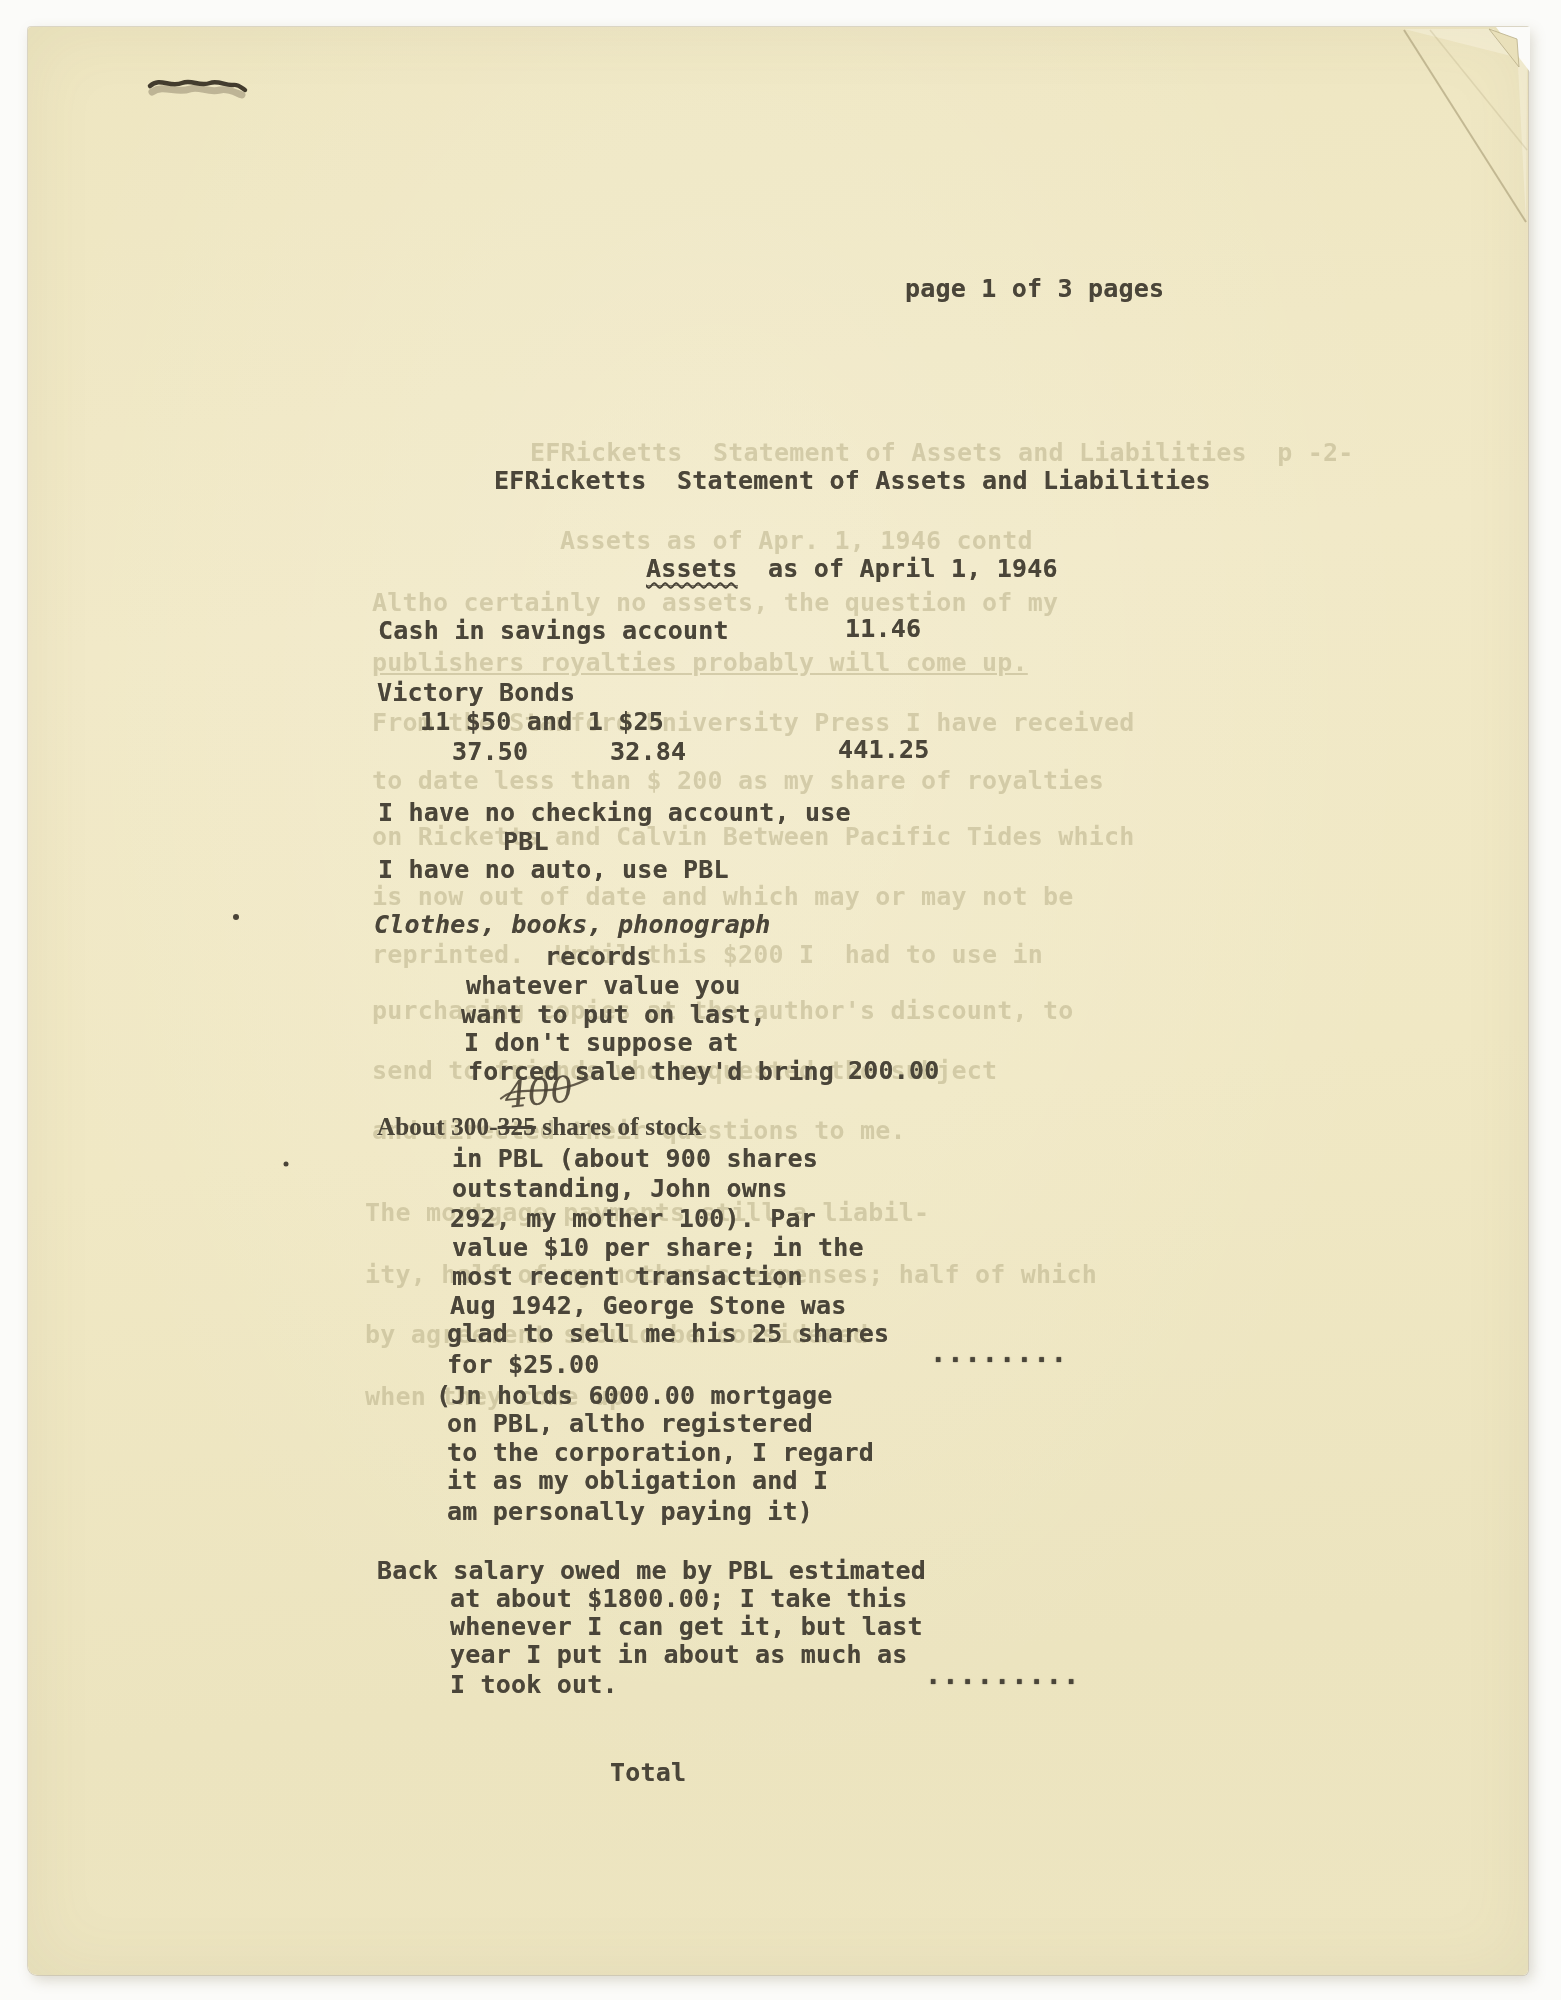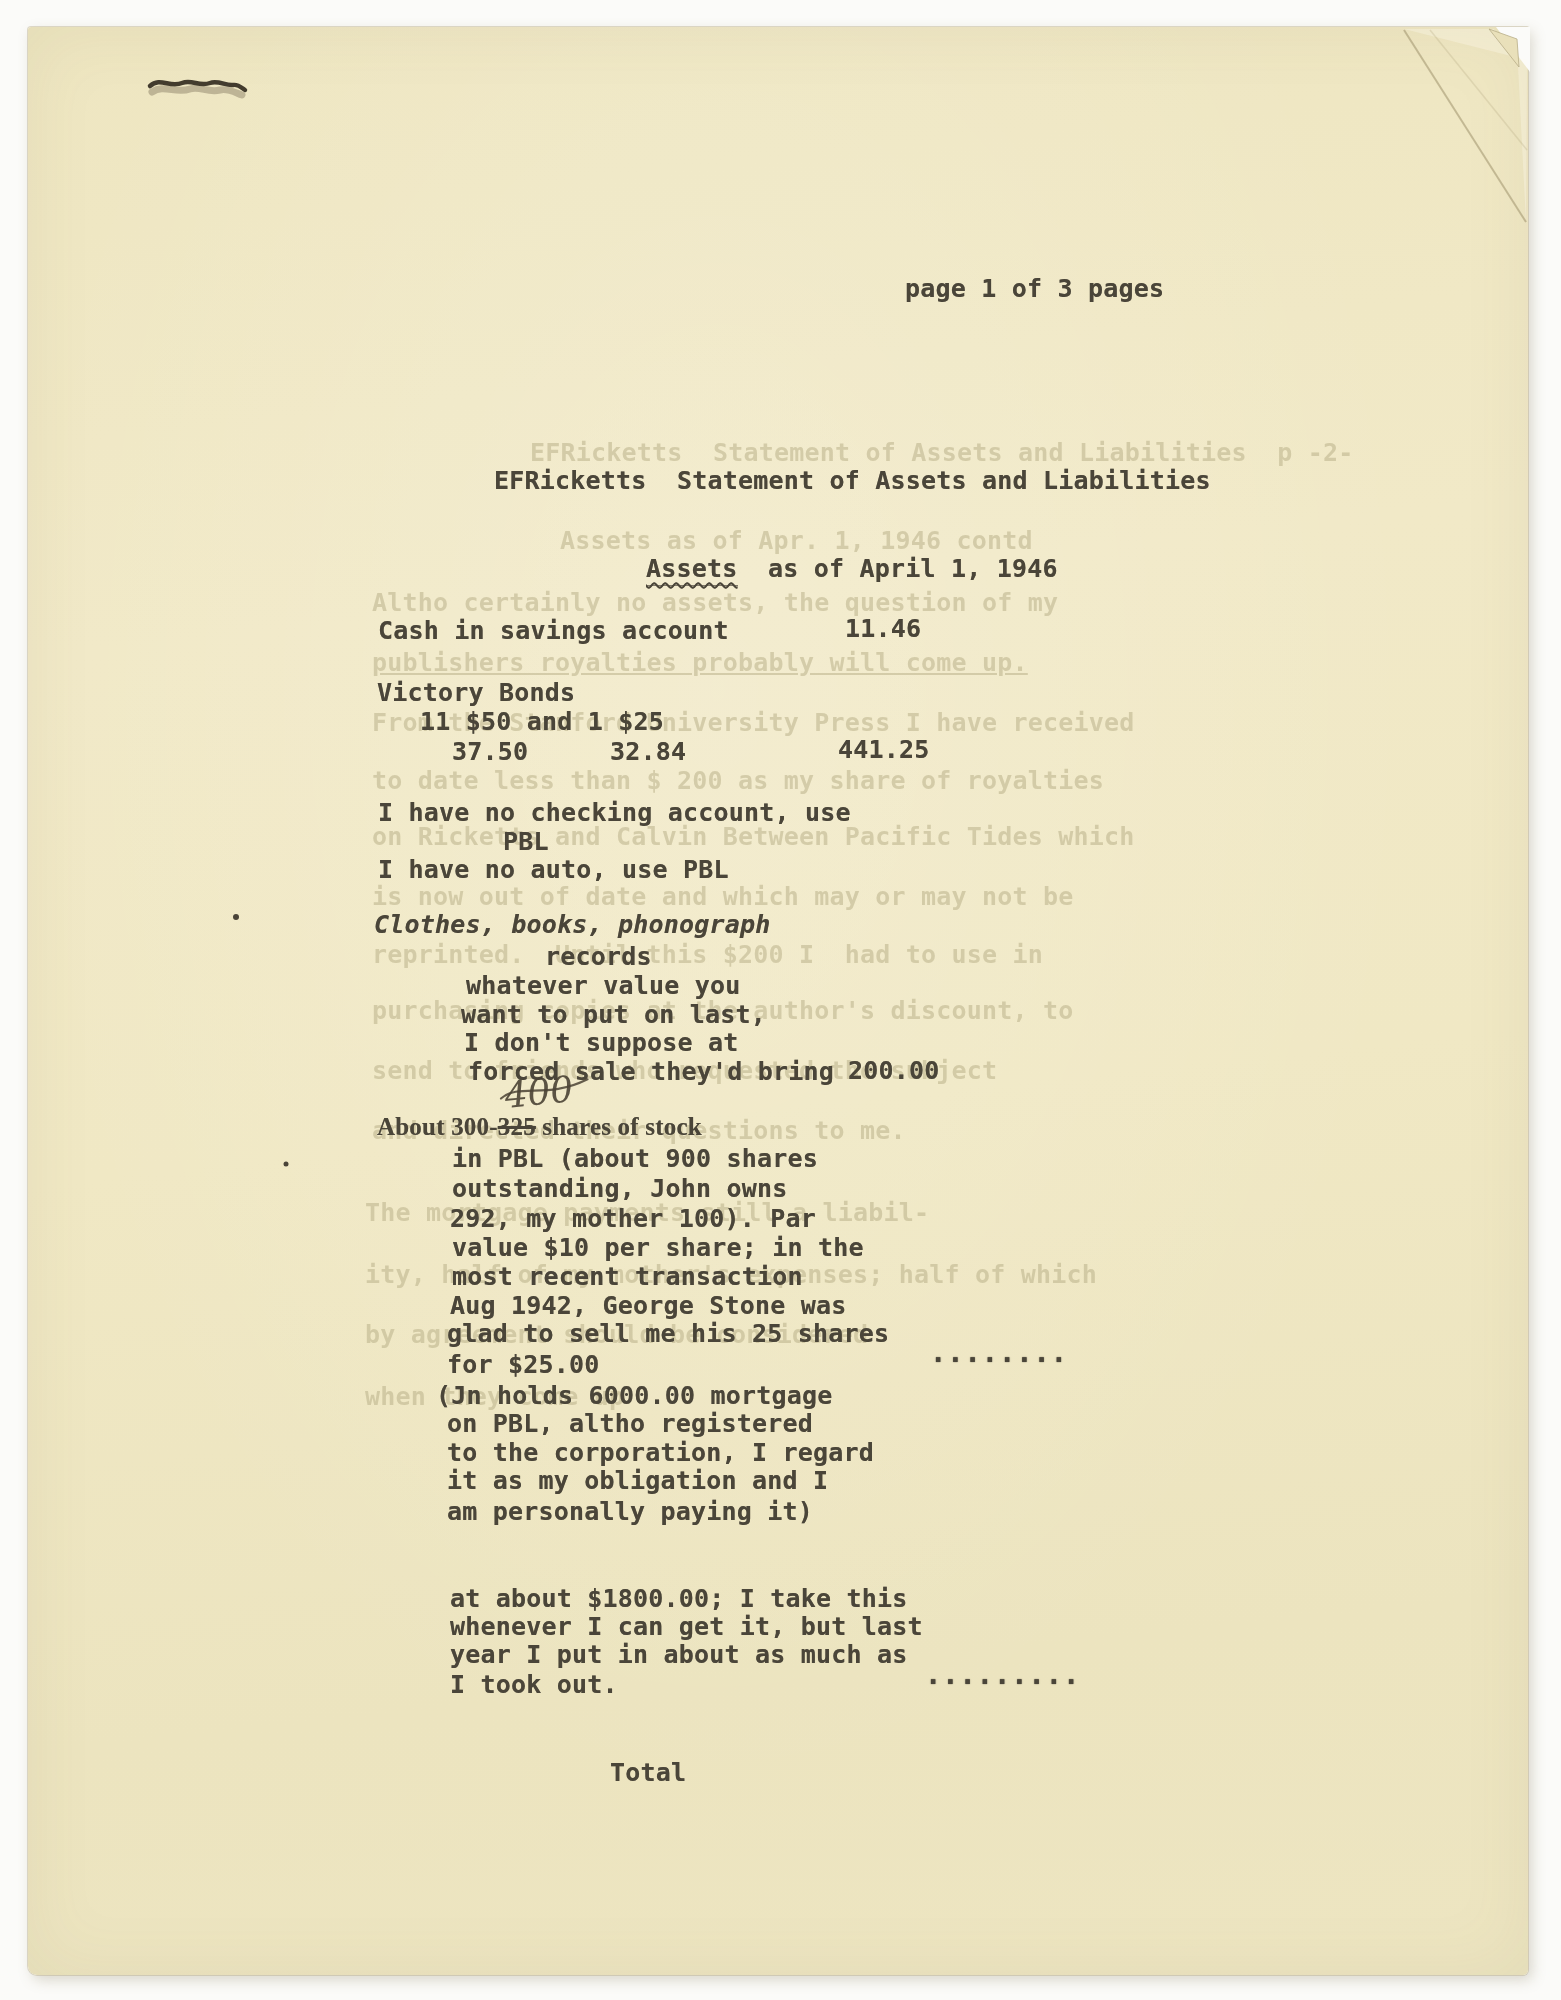--- a/index.html
+++ b/index.html
@@ -86,20 +86,21 @@
   <div class="tline" style="left:450px;top:1293px;">Aug 1942, George Stone was</div>
   <div class="tline" style="left:447px;top:1321px;">glad to sell me his 25 shares</div>
   <div class="tline" style="left:447px;top:1352px;">for $25.00</div>
   <div class="tline dots" style="left:930px;top:1340px;">........</div>
   <div class="tline" style="left:436px;top:1383px;">(Jn holds 6000.00 mortgage</div>
   <div class="tline" style="left:447px;top:1411px;">on PBL, altho registered</div>
   <div class="tline" style="left:447px;top:1440px;">to the corporation, I regard</div>
   <div class="tline" style="left:447px;top:1468px;">it as my obligation and I</div>
   <div class="tline" style="left:447px;top:1499px;">am personally paying it)</div>
 
+  <div class="tline" style="left:377px;top:1558px;">Back salary owed me by PBL estimated</div>
   <div class="tline" style="left:450px;top:1586px;">at about $1800.00; I take this</div>
   <div class="tline" style="left:450px;top:1614px;">whenever I can get it, but last</div>
   <div class="tline" style="left:450px;top:1642px;">year I put in about as much as</div>
   <div class="tline" style="left:450px;top:1672px;">I took out.</div>
   <div class="tline dots" style="left:925px;top:1662px;">.........</div>
 
   <div class="tline" style="left:610px;top:1760px;">Total</div>
 
   <svg class="overlay" width="1561" height="2000" viewBox="0 0 1561 2000">
 

